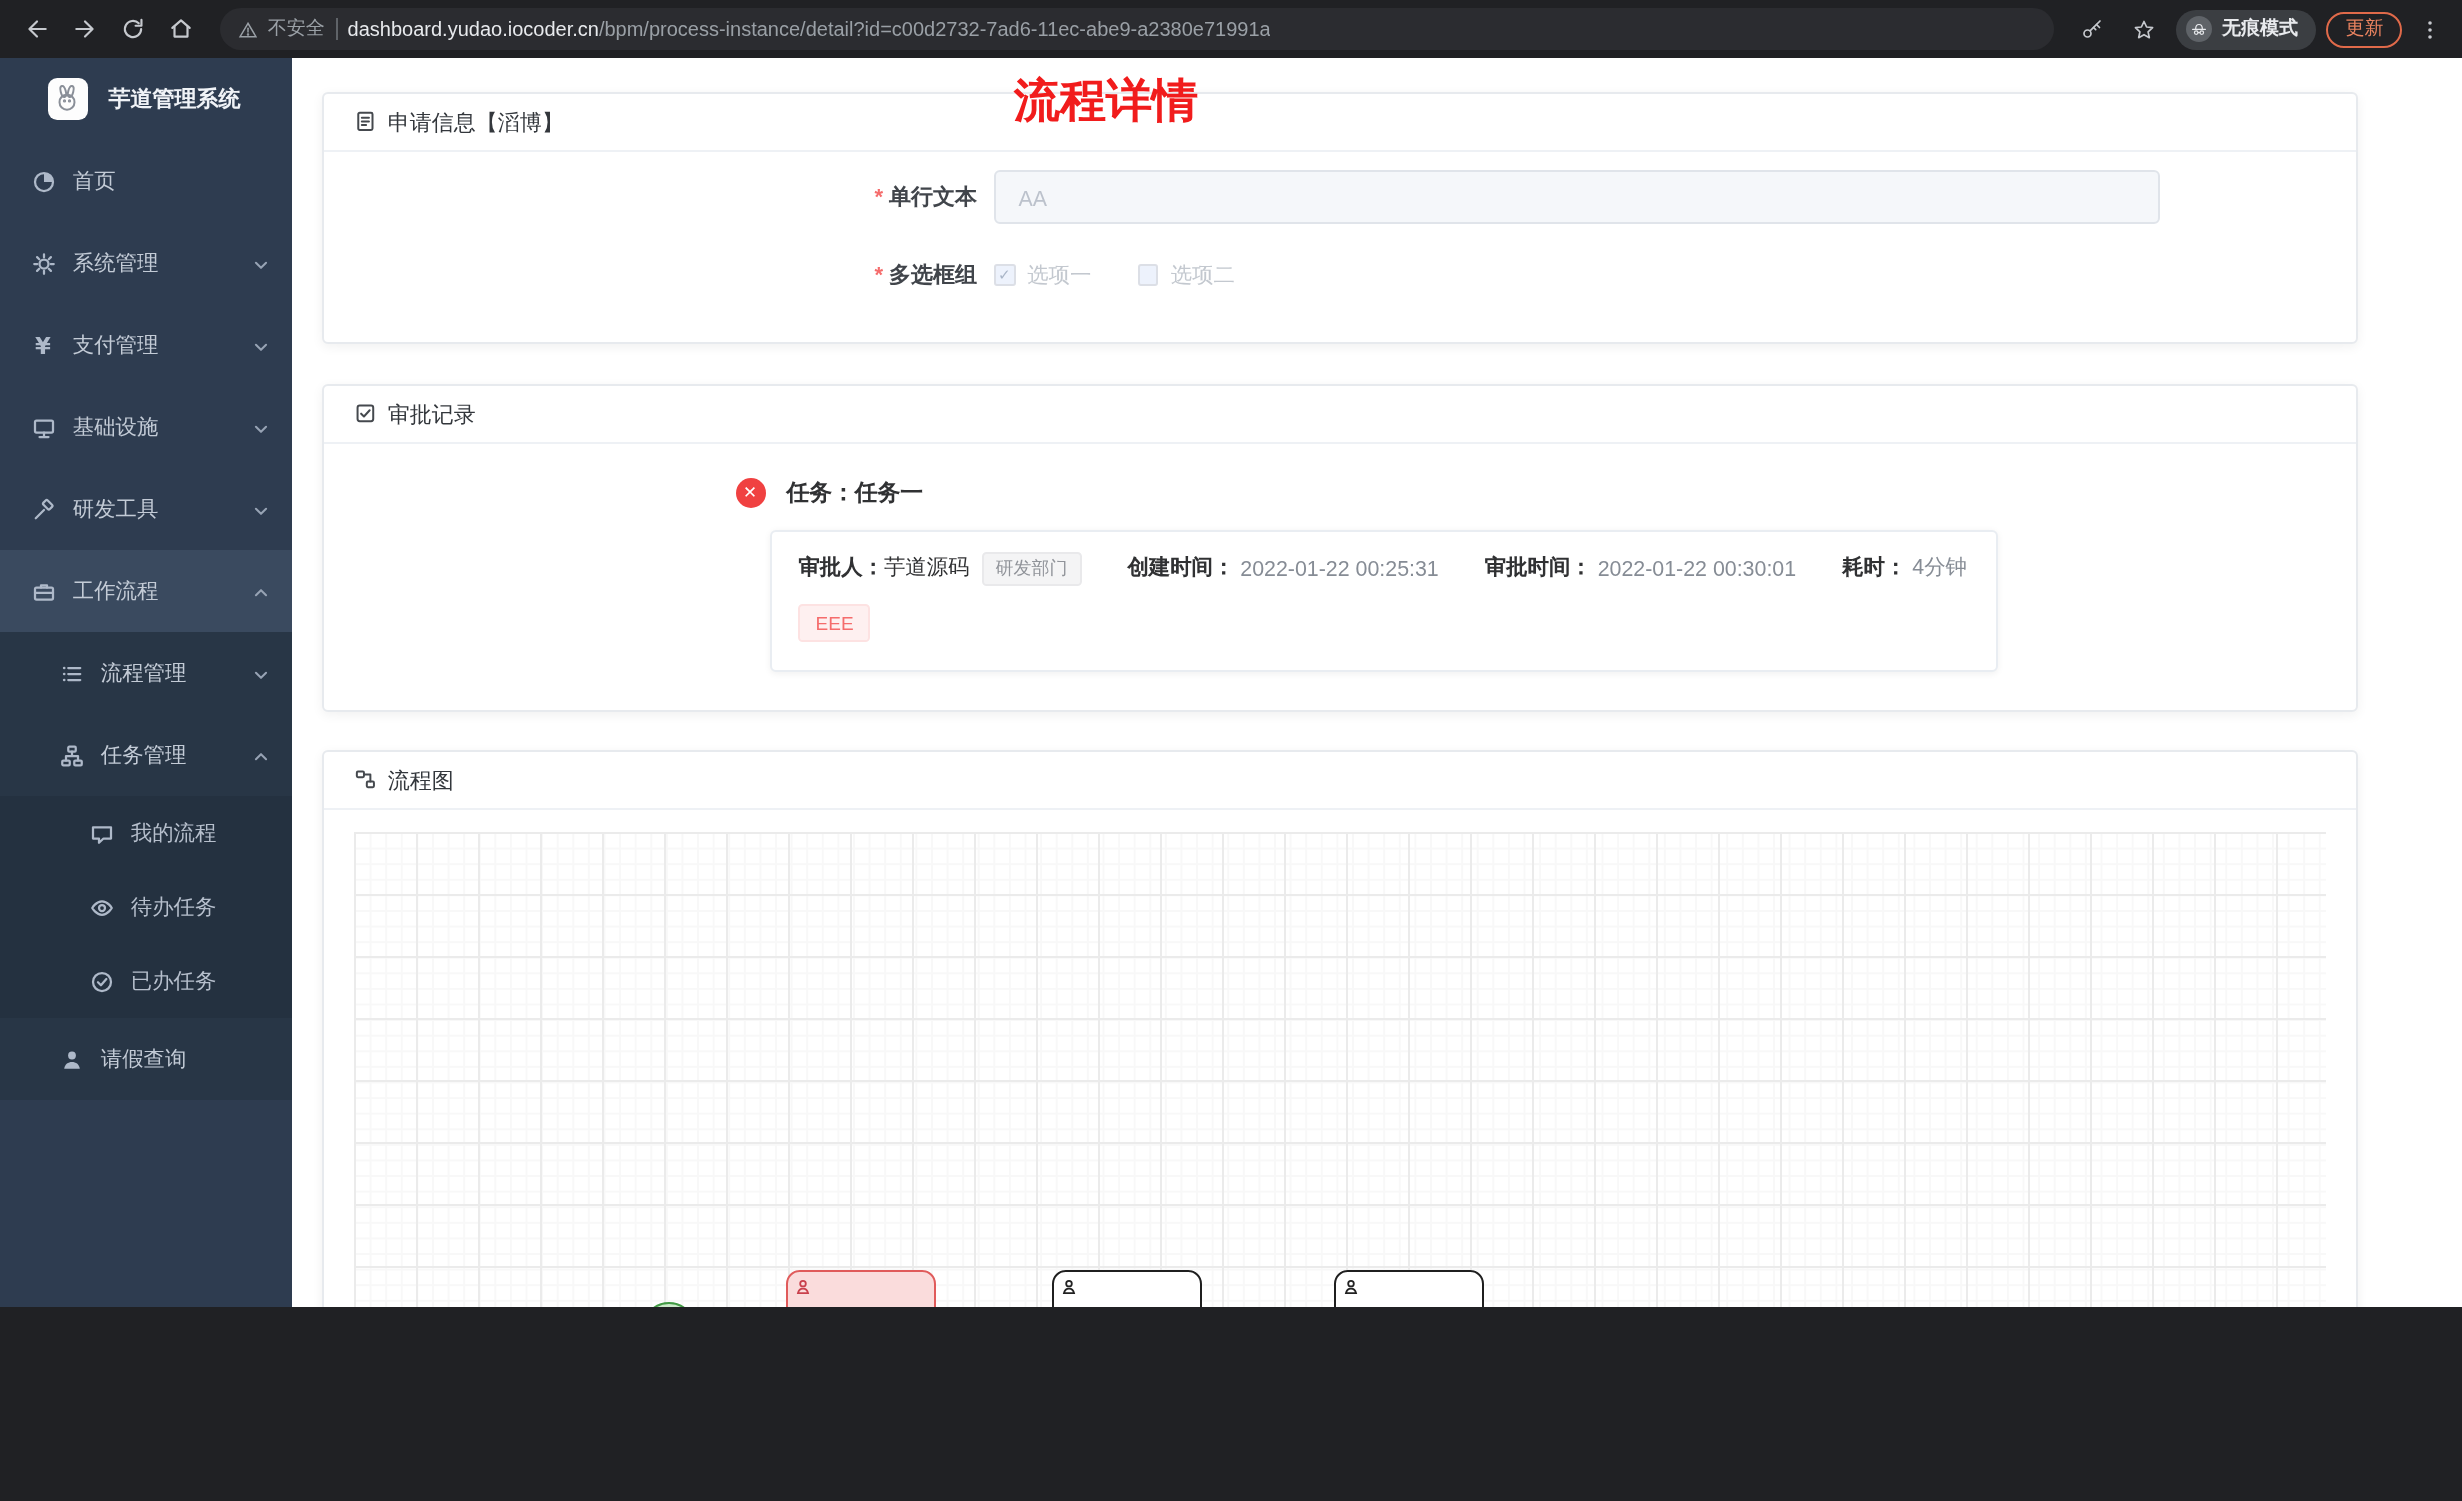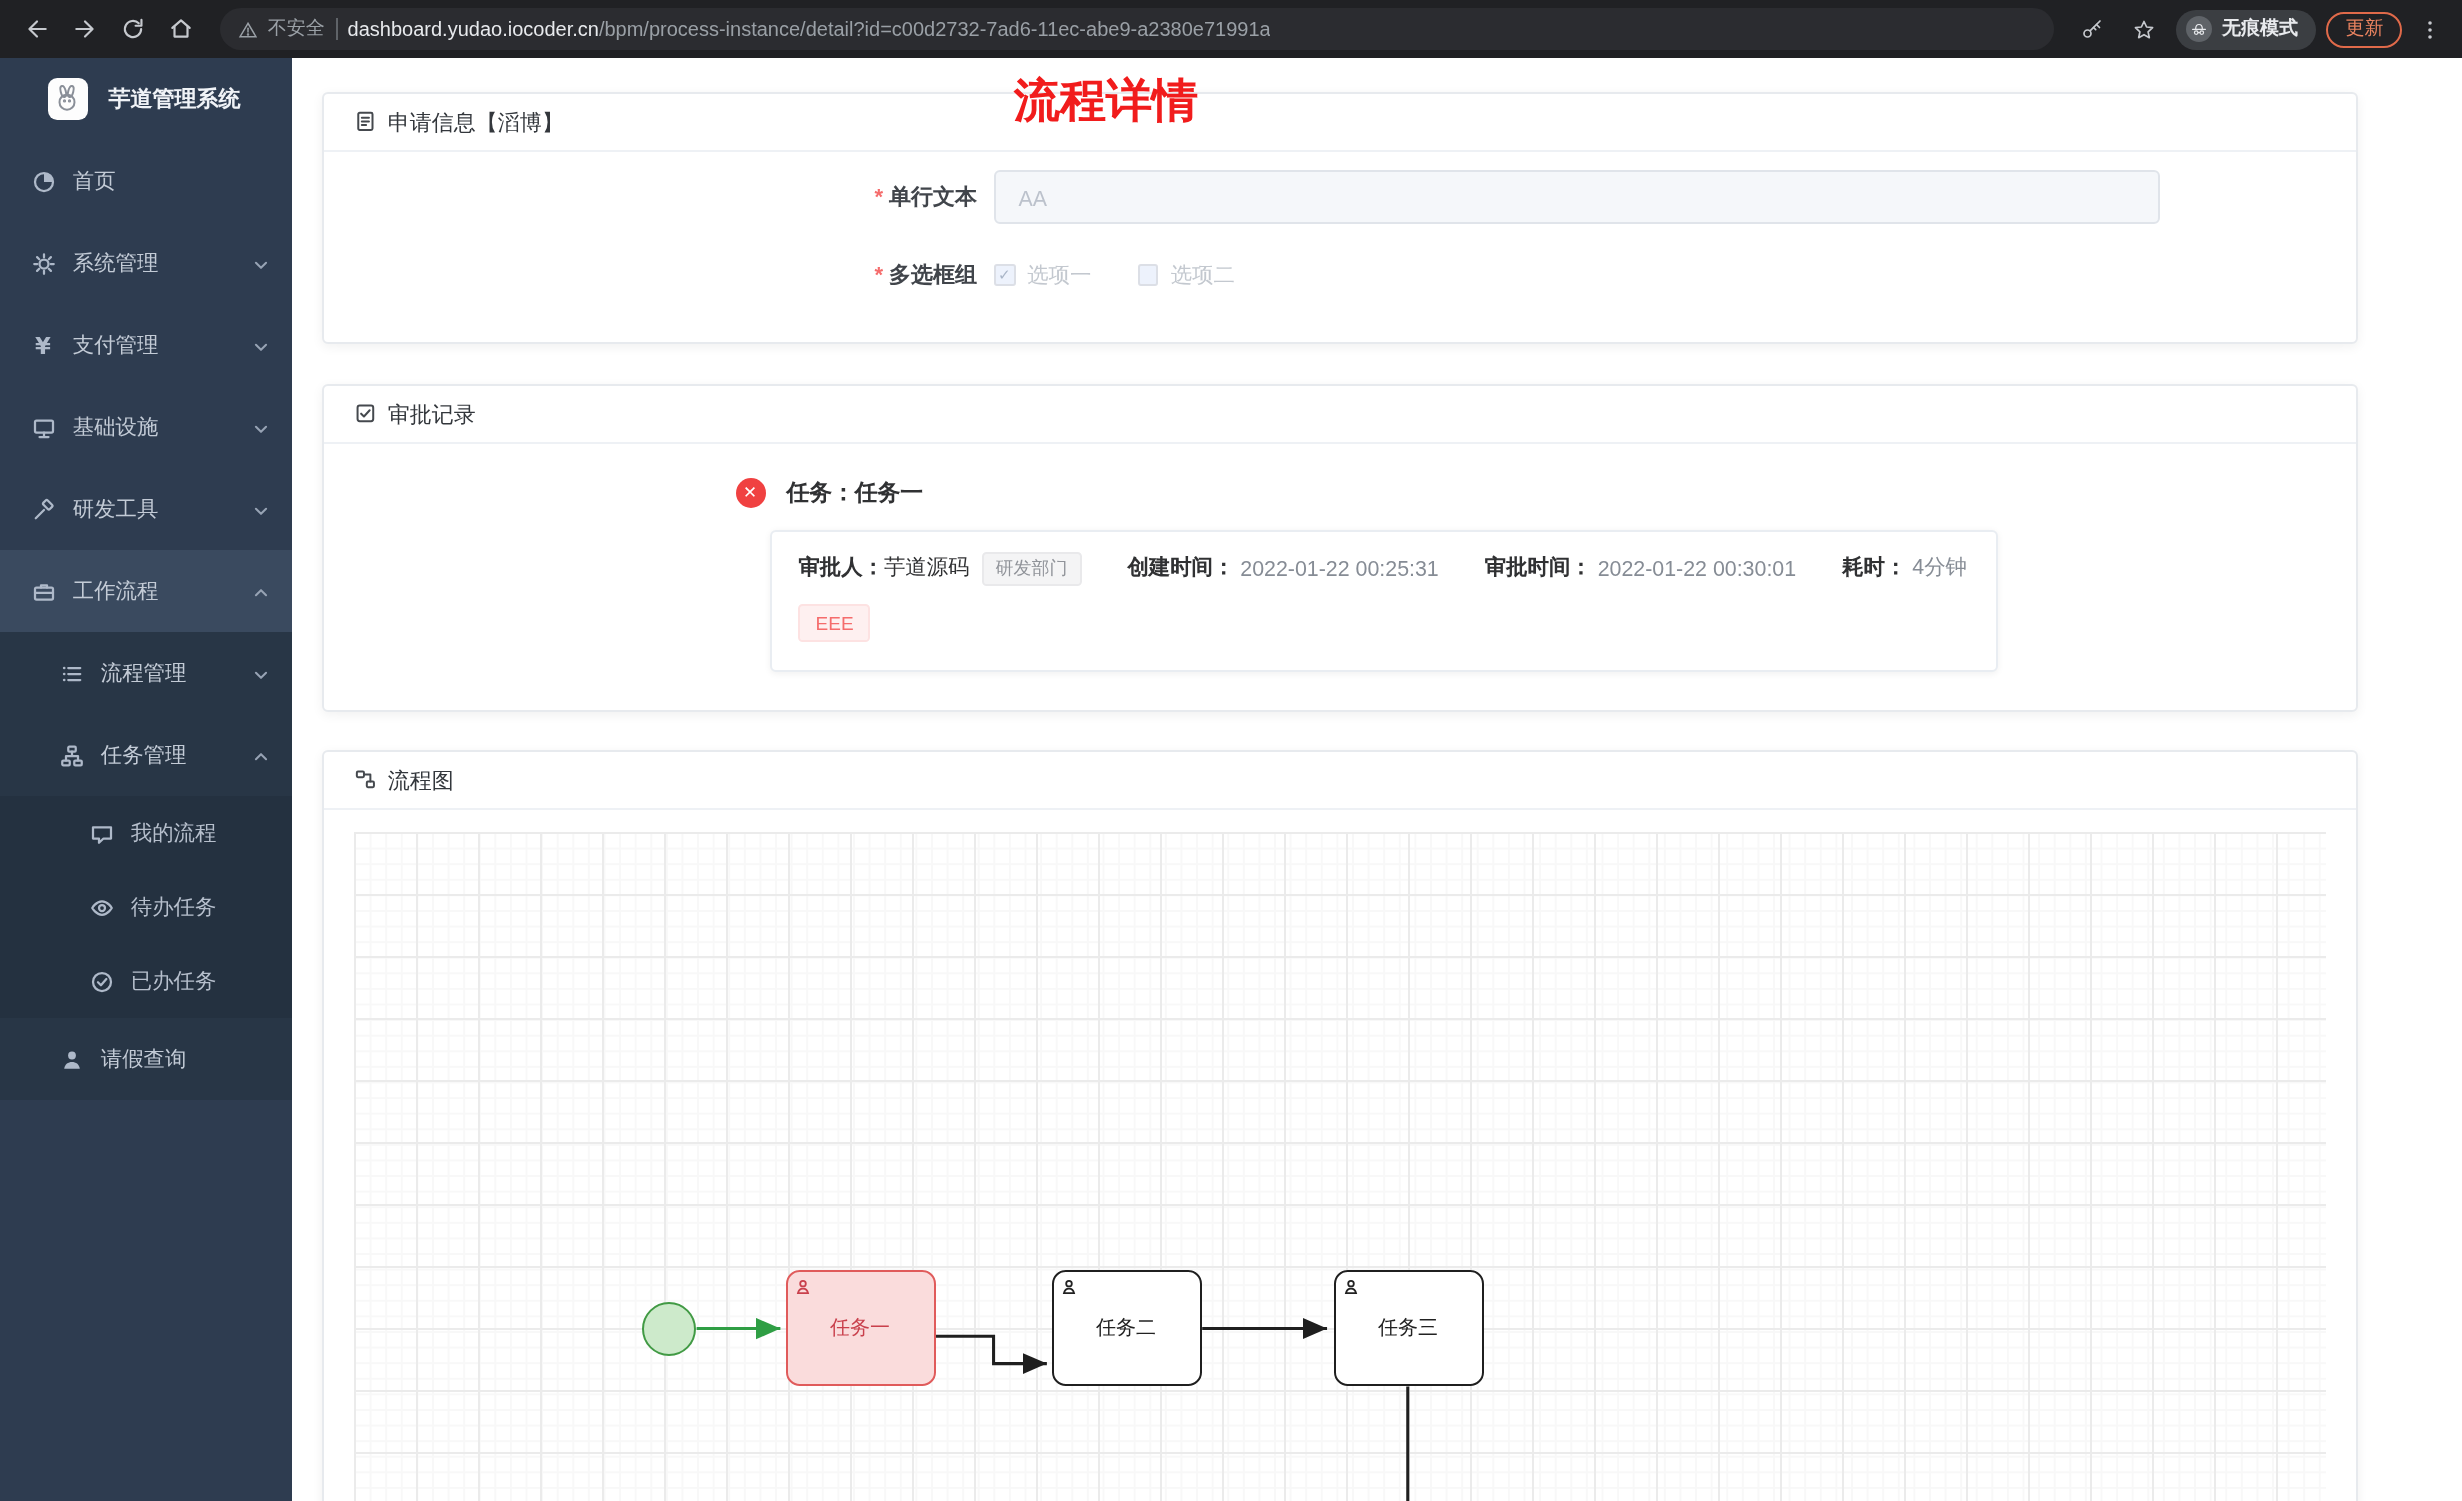--- a/index.html
+++ b/index.html
@@ -1,17 +1,17 @@
 <!DOCTYPE html>
 <html style="font-size:12px"><head>
 <meta charset="utf-8">
 <style>
   * { margin:0; padding:0; box-sizing:border-box; }
   html,body { background:#202124; }
-  .viewport { width:2462px; height:1501px; overflow:hidden; }
+  .viewport { width:2462px; height:1307px; overflow:hidden; }
   .stage { width:1231px; height:751px; transform:scale(2); transform-origin:0 0;
            font-family:"Liberation Sans","DejaVu Sans",sans-serif; background:#fff; position:relative; overflow:hidden; }
 
   
   .chrome { height:29px; background:#202124; display:flex; align-items:center; padding:0 7.6px; gap:3px; }
   .chrome-btn { width:21px; height:21px; border:none; background:transparent; display:flex; align-items:center; justify-content:center; border-radius:50%; cursor:pointer; flex:0 0 auto; }
   .chrome-btn svg { width:13px; height:13px; stroke:#c6c9ce; fill:none; stroke-width:2; stroke-linecap:round; stroke-linejoin:round; }
   .omnibox { flex:1; height:21px; margin:0 6px; background:#2b2c30; border-radius:10.7px; display:flex; align-items:center; padding:0 9px; gap:5.3px; min-width:0; overflow:hidden; }
   .omnibox svg { width:10px; height:10px; stroke:#9aa0a6; fill:none; stroke-width:1.8; stroke-linecap:round; }
   .sec-text { color:#9aa0a6; font-size:9.5px; white-space:nowrap; }

